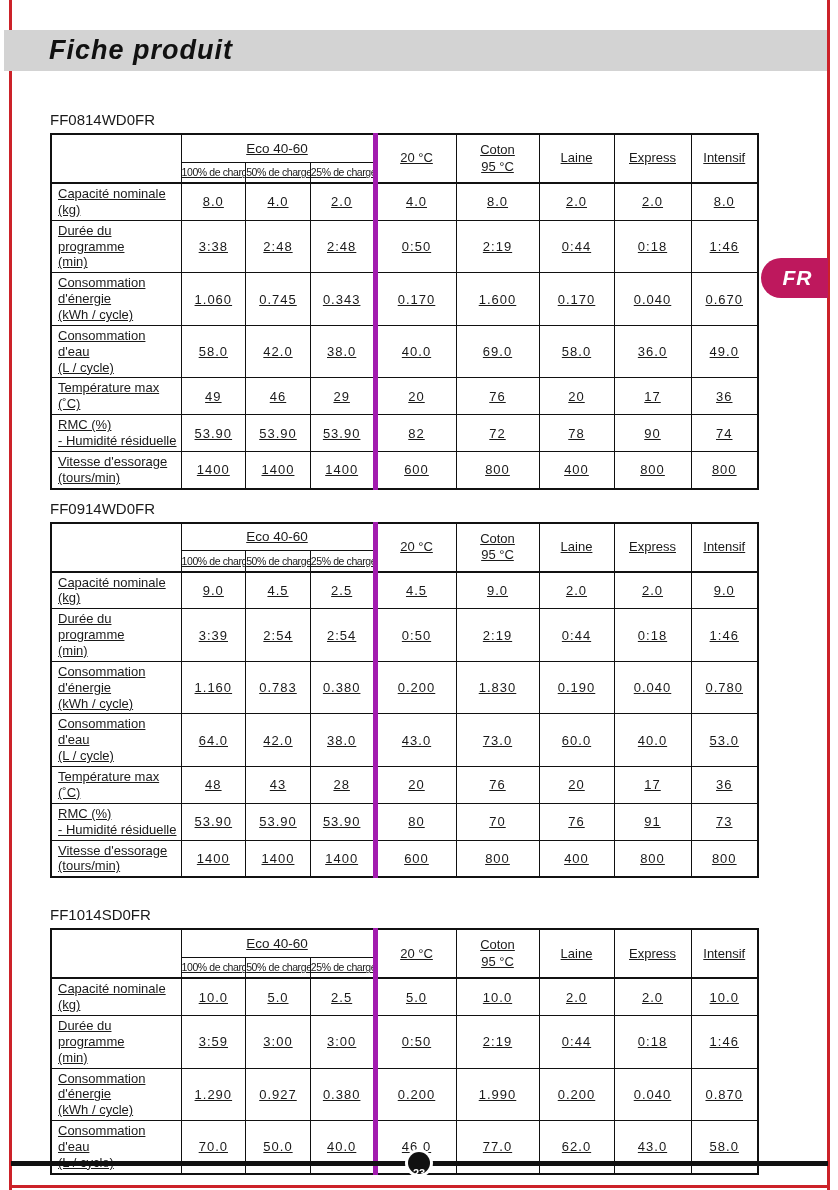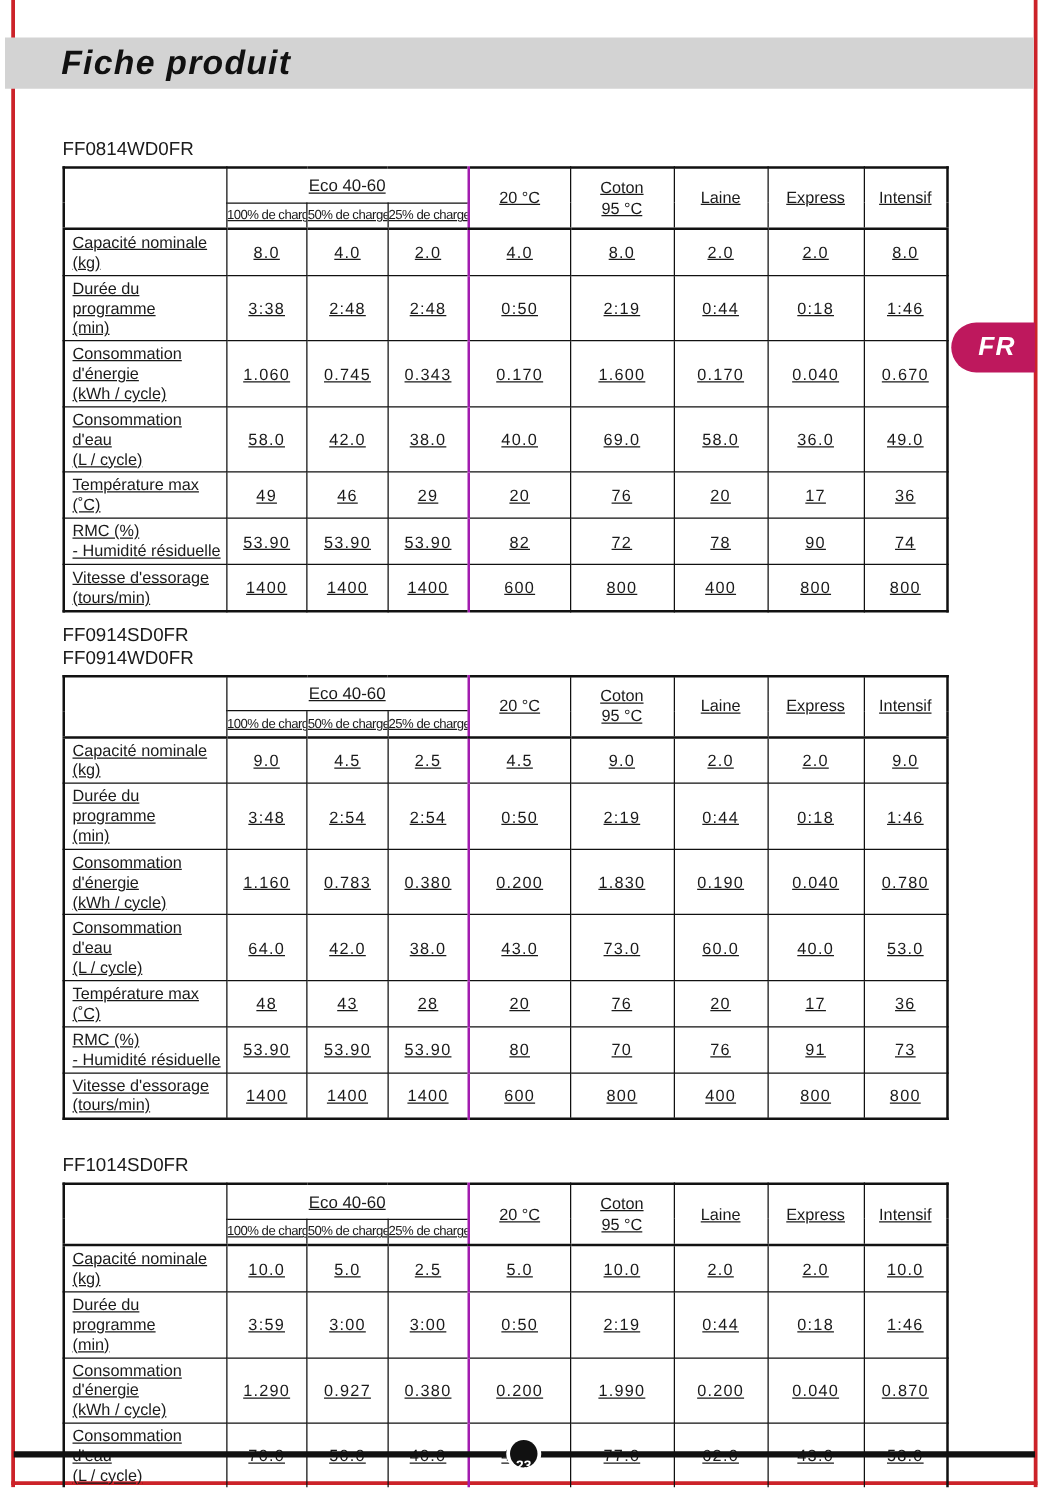--- a/index.html
+++ b/index.html
@@ -83,21 +83,21 @@
   th.corner { width: 130px; }
   th.eco    { width: 194px; font-size: 13.5px; height: 28px; text-align: center; }
   th.prog0  { width: 81px; }
   th.prog1  { width: 83px; }
   th.prog2  { width: 75px; }
   th.prog3  { width: 77px; }
   th.prog4  { width: 67px; }
   th.prog   { font-size: 13px; text-align: center; line-height: 1.25; }
 
   
-  th.prog0, td.sep { border-left: 2px solid #a21caf; }
+  th.prog0, td.sep { border-left: 5px solid #a21caf; }
 
   
   th.sub {
     height: 21px;
     font-size: 10.5px;
     letter-spacing: -0.4px;
     text-align: center;
     white-space: nowrap;
     overflow: hidden;
   }
@@ -257,21 +257,20 @@
               <td>800</td>
               <td>400</td>
               <td>800</td>
               <td>800</td>
             </tr>
           </tbody>
         </table>
       </section>
       <section class="table-section">
         <div class="model-names">
-          <div class="model-name">FF0914SD0FR</div>
           <div class="model-name">FF0914WD0FR</div>
         </div>
         <table class="spec-table">
           <thead>
             <tr>
               <th class="corner" rowspan="2"></th>
               <th class="eco" colspan="3">Eco 40-60</th>
               <th class="prog prog0" rowspan="2">20 °C</th>
               <th class="prog prog1" rowspan="2">Coton<br>95 °C</th>
               <th class="prog prog2" rowspan="2">Laine</th>
@@ -291,21 +290,21 @@
               <td>4.5</td>
               <td>2.5</td>
               <td class="sep">4.5</td>
               <td>9.0</td>
               <td>2.0</td>
               <td>2.0</td>
               <td>9.0</td>
             </tr>
             <tr>
               <th class="rowlabel">Durée du programme<br>(min)</th>
-              <td>3:48</td>
+              <td>3:39</td>
               <td>2:54</td>
               <td>2:54</td>
               <td class="sep">0:50</td>
               <td>2:19</td>
               <td>0:44</td>
               <td>0:18</td>
               <td>1:46</td>
             </tr>
             <tr>
               <th class="rowlabel">Consommation d'énergie<br>(kWh / cycle)</th>

